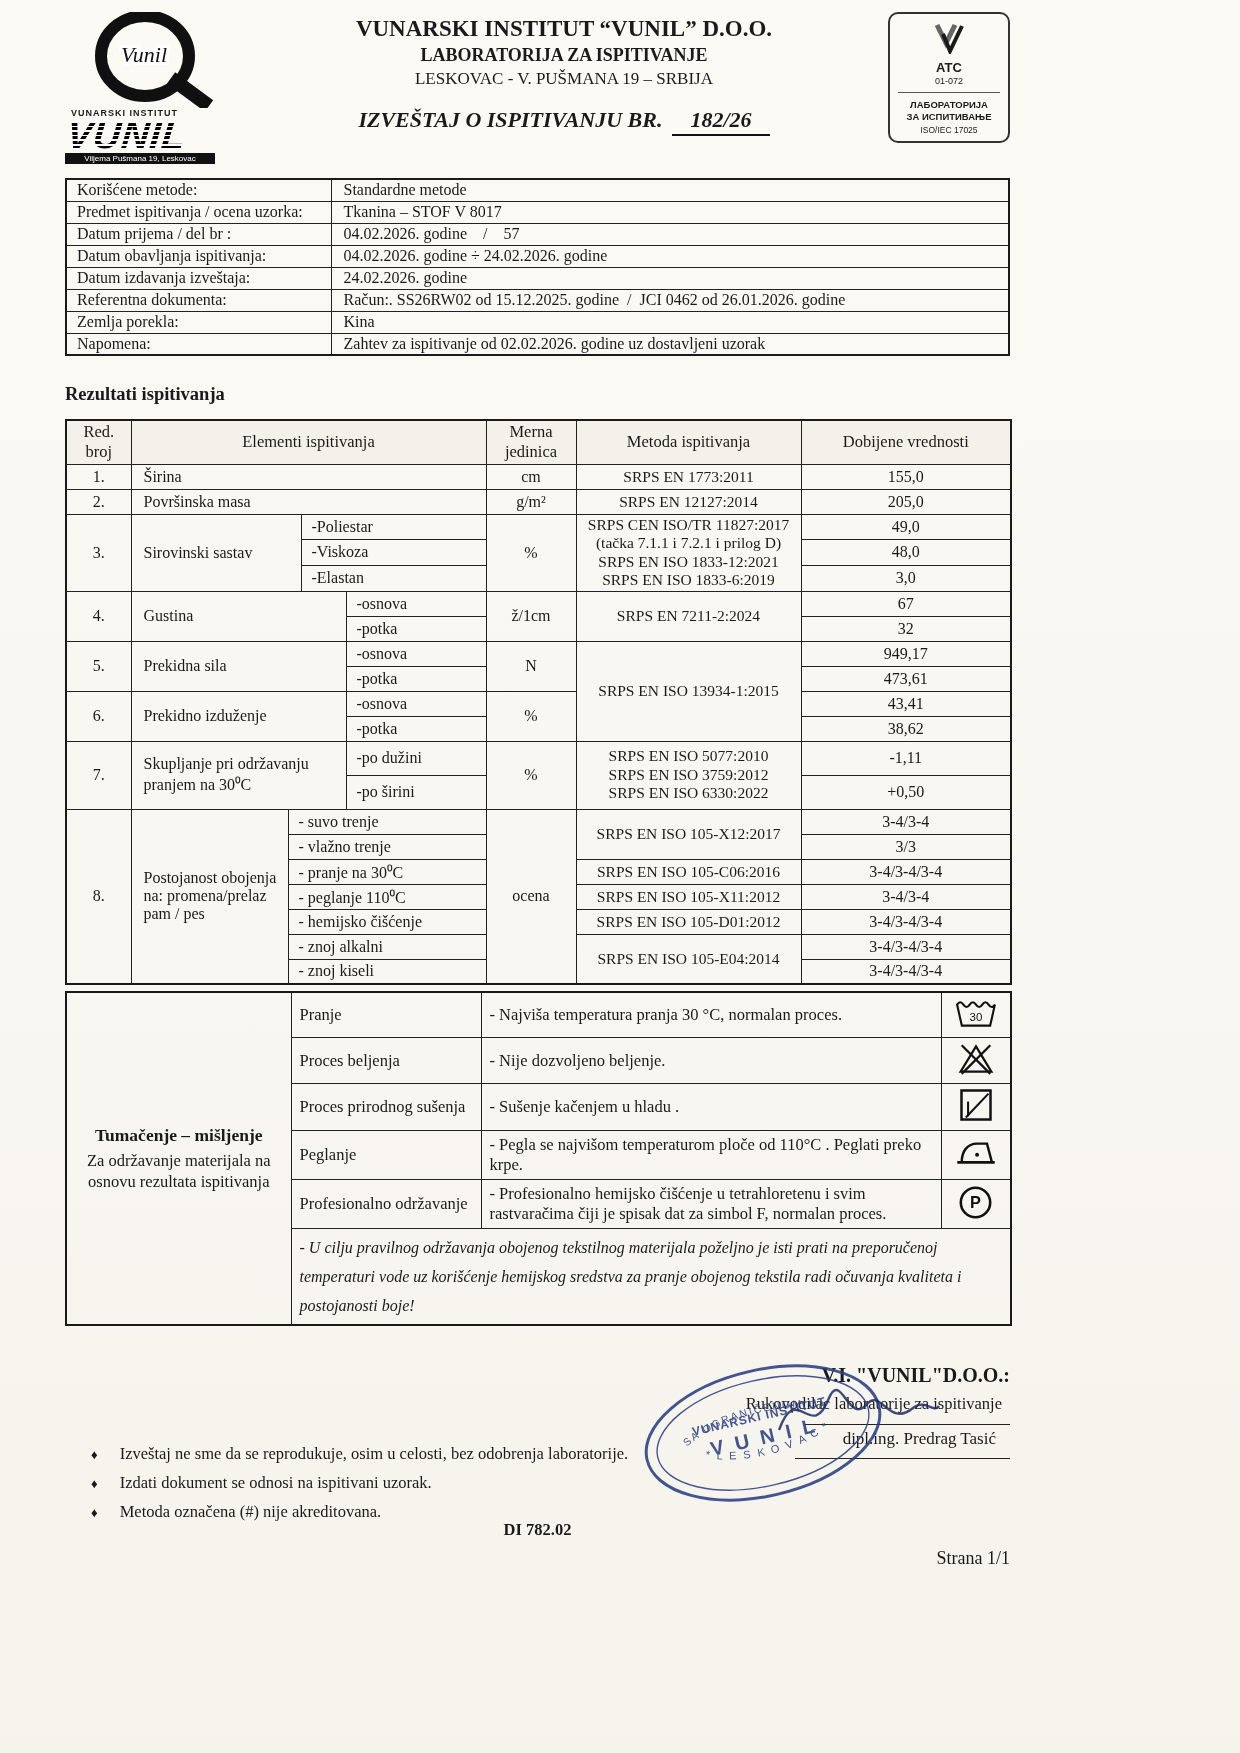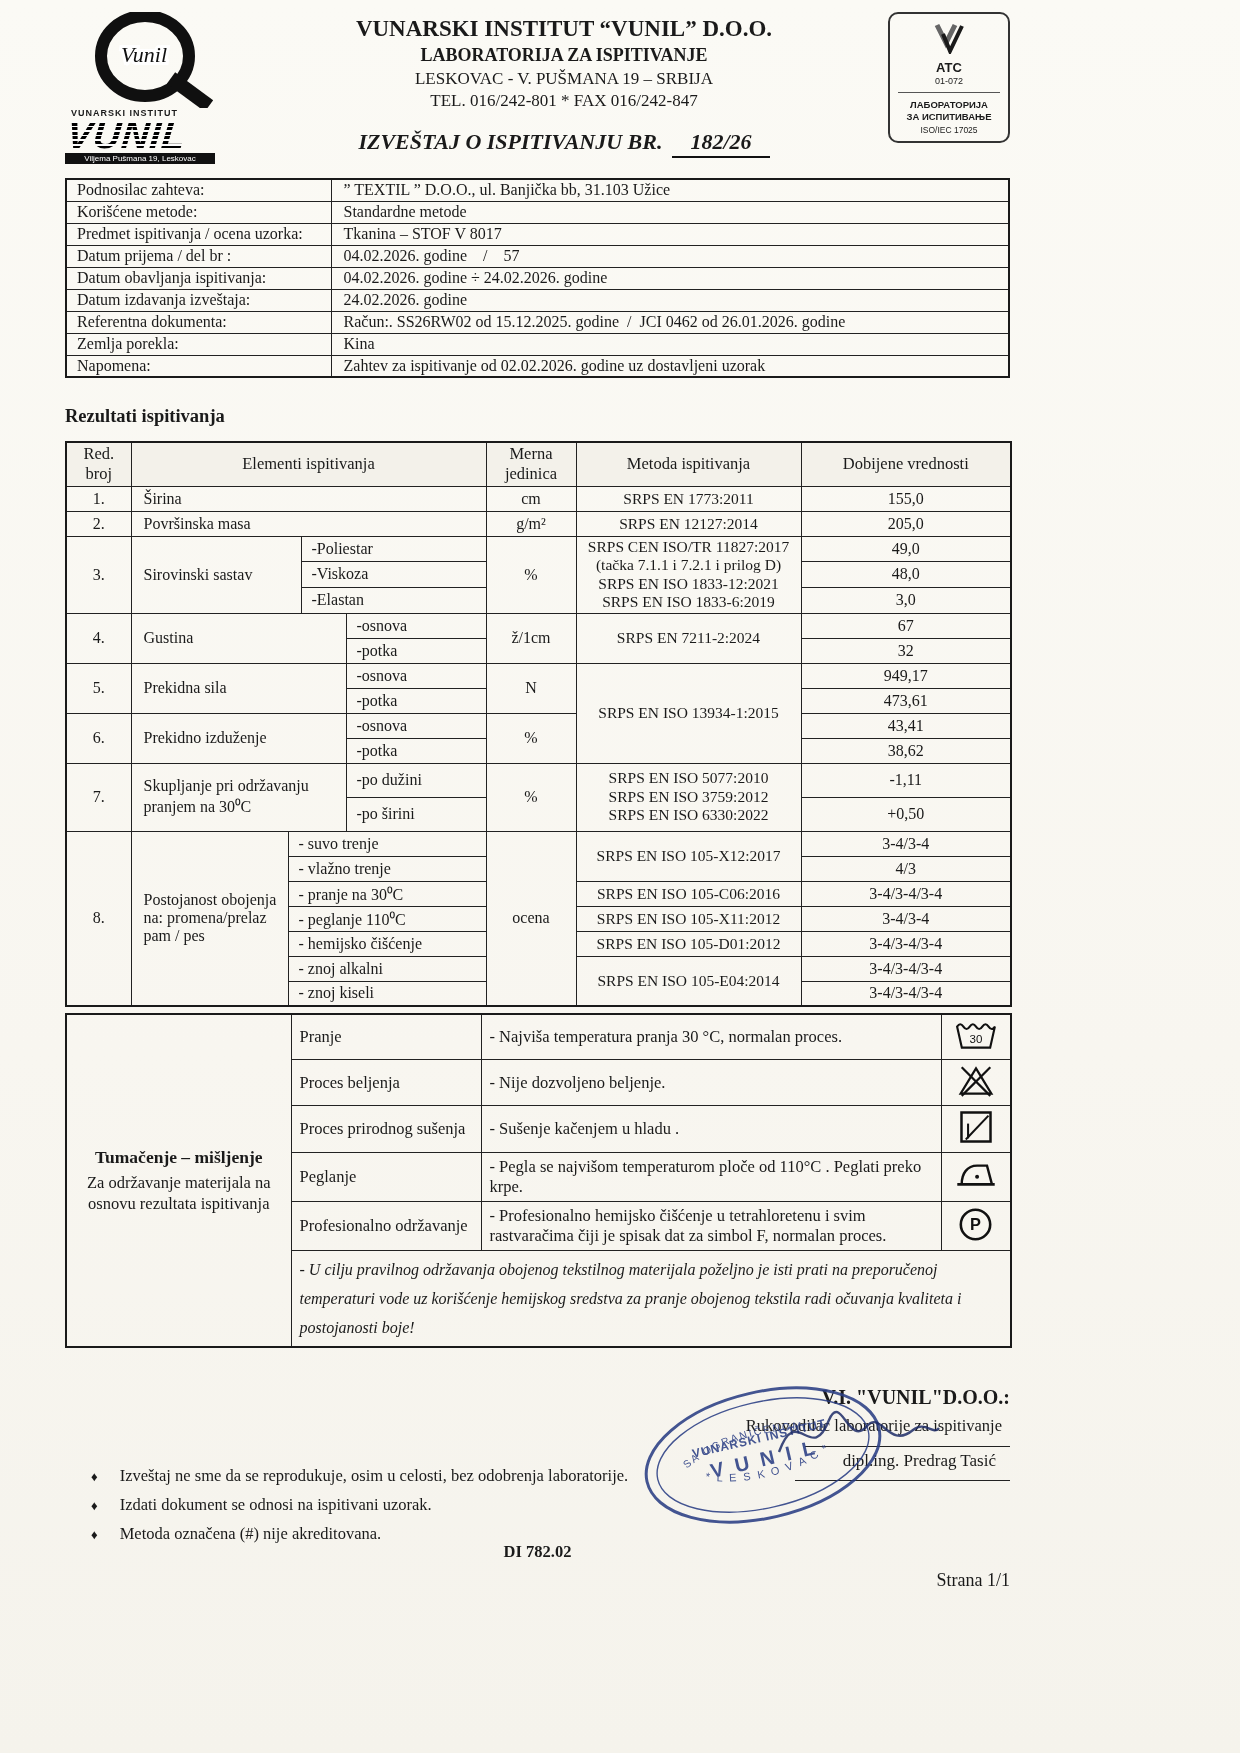--- a/index.html
+++ b/index.html
@@ -95,21 +95,20 @@
       </svg>
       <div class="logo-caption">VUNARSKI INSTITUT</div>
       <div class="wordmark">VUNIL</div>
       <div class="logo-addr">Viljema Pušmana 19, Leskovac</div>
     </div>
 
     <div class="head-center">
       <div class="inst-name">VUNARSKI INSTITUT “VUNIL” D.O.O.</div>
       <div class="lab-line">LABORATORIJA ZA ISPITIVANJE</div>
       <div class="addr-line">LESKOVAC - V. PUŠMANA 19 – SRBIJA</div>
-      <div class="tel-line">TEL. 016/242-801 * FAX  016/242-847</div>
       <div class="report-title-row">
         <span>IZVEŠTAJ O ISPITIVANJU BR.</span><span class="report-number">182/26</span>
       </div>
     </div>
 
     <div class="atc-box">
       <svg width="36" height="32" viewBox="0 0 36 32">
         <path d="M6 3 L15 21 L24 3" fill="none" stroke="#666" stroke-width="5"></path>
         <path d="M12 12 L19 29 L31 4" fill="none" stroke="#1a1a1a" stroke-width="4"></path>
       </svg>
@@ -122,24 +121,20 @@
     </div>
   </div>
 
   <table class="info-table">
     <colgroup>
         <col style="width:265px">
         <col>
       </colgroup>
     <tbody>
       <tr>
-          <td class="info-label">Podnosilac zahteva:</td>
-          <td class="info-value">” TEXTIL ” D.O.O., ul. Banjička bb, 31.103 Užice</td>
-        </tr>
-      <tr>
           <td class="info-label">Korišćene metode:</td>
           <td class="info-value">Standardne metode</td>
         </tr>
       <tr>
           <td class="info-label">Predmet ispitivanja / ocena uzorka:</td>
           <td class="info-value">Tkanina – STOF V 8017</td>
         </tr>
       <tr>
           <td class="info-label">Datum prijema / del br :</td>
           <td class="info-value">04.02.2026. godine    /    57</td>
@@ -287,21 +282,21 @@
       <tr>
         <td rowspan="7">8.</td>
         <td class="el" rowspan="7">Postojanost obojenja na: promena/prelaz pam / pes</td>
         <td class="sub" colspan="3">- suvo trenje</td>
         <td rowspan="7">ocena</td>
         <td class="method" rowspan="2">SRPS EN ISO 105-X12:2017</td>
         <td class="val">3-4/3-4</td>
       </tr>
       <tr>
         <td class="sub" colspan="3">- vlažno trenje</td>
-        <td class="val">4/3</td>
+        <td class="val">3/3</td>
       </tr>
       <tr>
         <td class="sub" colspan="3">- pranje na 30⁰C</td>
         <td class="method">SRPS EN ISO 105-C06:2016</td>
         <td class="val">3-4/3-4/3-4</td>
       </tr>
       <tr>
         <td class="sub" colspan="3">- peglanje 110⁰C</td>
         <td class="method">SRPS EN ISO 105-X11:2012</td>
         <td class="val">3-4/3-4</td>

